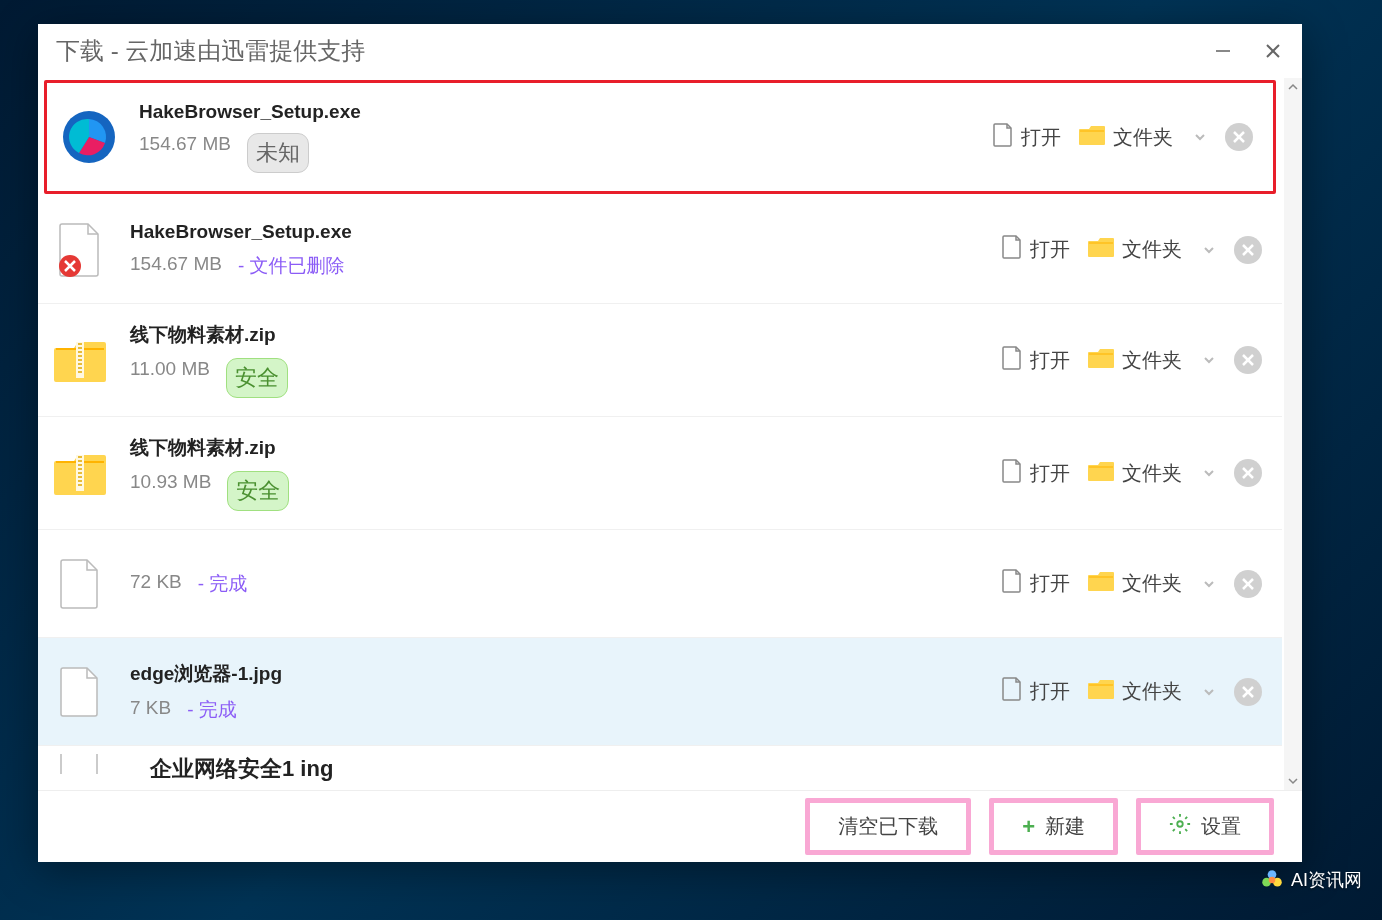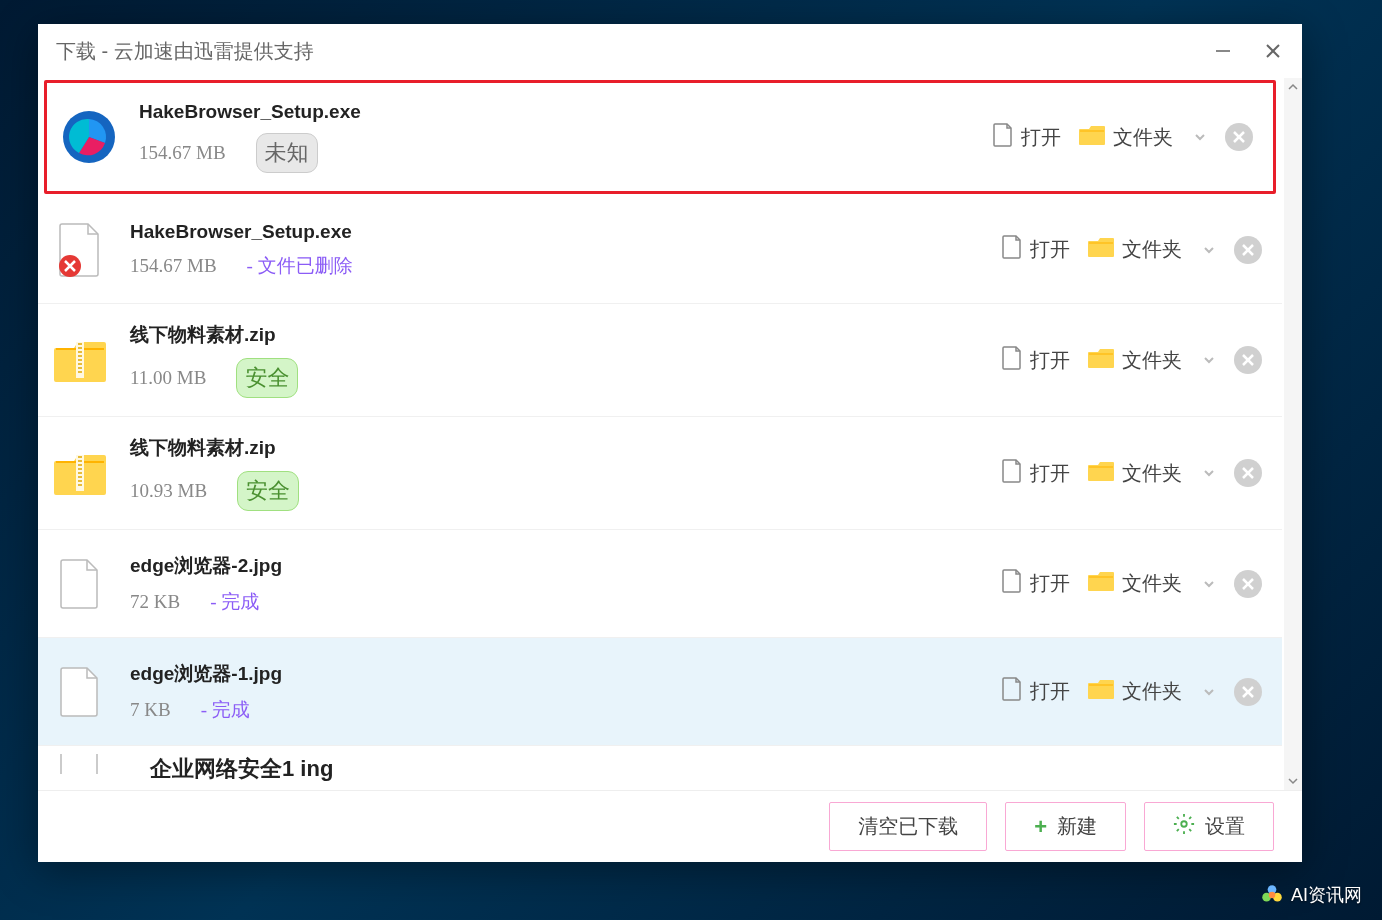--- a/index.html
+++ b/index.html
@@ -21,21 +21,21 @@
   box-shadow: 0 8px 40px rgba(0,0,0,0.4);
   display: flex;
   flex-direction: column;
 }
 .titlebar {
   height: 54px;
   display: flex;
   align-items: center;
   padding: 0 18px;
   color: #666;
-  font-size: 20px;
+  font-size: 24px;
 }
 .titlebar .spacer { flex: 1; }
 .win-controls { display: flex; gap: 28px; align-items: center; }
 .win-btn { width: 22px; height: 22px; display: flex; align-items: center; justify-content: center; cursor: pointer; color: #888; }
 .content {
   flex: 1;
   display: flex;
   overflow: hidden;
 }
 .list {
@@ -82,25 +82,24 @@
 }
 .file-info { flex: 1; min-width: 0; }
 .file-name {
   font-size: 19px;
   font-weight: 700;
   color: #222;
   margin-bottom: 10px;
 }
 .file-meta {
   display: flex;
-  align-items: center;
-  gap: 30px;
+  align-items: flex-start;
+  gap: 16px;
   font-size: 19px;
   color: #888;
-  font-family: Liberation Serif, serif;
 }
 .badge {
   padding: 4px 8px;
   border-radius: 11px;
   font-size: 22px;
 }
 .badge-unknown { background: #e8e8e8; border: 1px solid #ccc; color: #666; }
 .badge-safe { background: #d4f5c8; border: 1px solid #a0e080; color: #4a9030; }
 .status-text { color: #8b5cf6; }
 .actions {
@@ -133,36 +132,36 @@
 .footer {
   height: 72px;
   display: flex;
   align-items: center;
   justify-content: flex-end;
   gap: 18px;
   padding: 0 28px;
   border-top: 1px solid #eee;
 }
 .footer-btn {
-  border: 1px solid #f9a8d4;
+  border: 5px solid #f9a8d4;
   background: #fff;
   padding: 10px 28px;
   font-size: 20px;
   color: #444;
   cursor: pointer;
   display: flex;
   align-items: center;
   gap: 10px;
   border-radius: 2px;
 }
 .plus-icon { color: #4caf50; font-size: 22px; font-weight: bold; }
 .gear-icon-svg { color: #4caf50; }
 .watermark {
   position: absolute;
-  bottom: 12px;
+  bottom: 27px;
   right: 20px;
   display: flex;
   align-items: center;
   gap: 6px;
   color: #fff;
   font-size: 18px;
   font-weight: 500;
   text-shadow: 0 1px 2px rgba(0,0,0,0.6);
 }
 .watermark-flower {
@@ -378,21 +377,20 @@
           </div>
         </div>
         <div class="row">
           <div class="file-icon">
             <svg width="42" height="52" viewBox="0 0 42 52">
               <path d="M4 2 h24 l10 10 v36 a2 2 0 0 1 -2 2 h-32 a2 2 0 0 1 -2 -2 v-44 a2 2 0 0 1 2 -2 z" fill="#fff" stroke="#bbb" stroke-width="1.5"></path>
               <path d="M28 2 v10 h10" fill="none" stroke="#bbb" stroke-width="1.5"></path>
             </svg>
           </div>
           <div class="file-info">
-            <div class="file-name">edge浏览器-2.jpg</div>
             <div class="file-meta">
               <span>72 KB</span>
               <span class="status-text">- 完成</span>
             </div>
           </div>
           <div class="actions">
             <div class="action">
               <span><svg width="20" height="24" viewBox="0 0 20 24">
                   <path d="M2 1 h12 l4 4 v17 a1 1 0 0 1 -1 1 h-15 a1 1 0 0 1 -1 -1 v-20 a1 1 0 0 1 1 -1 z" fill="none" stroke="#888" stroke-width="1.5"></path>
                   <path d="M14 1 v4 h4" fill="none" stroke="#888" stroke-width="1.5"></path>

